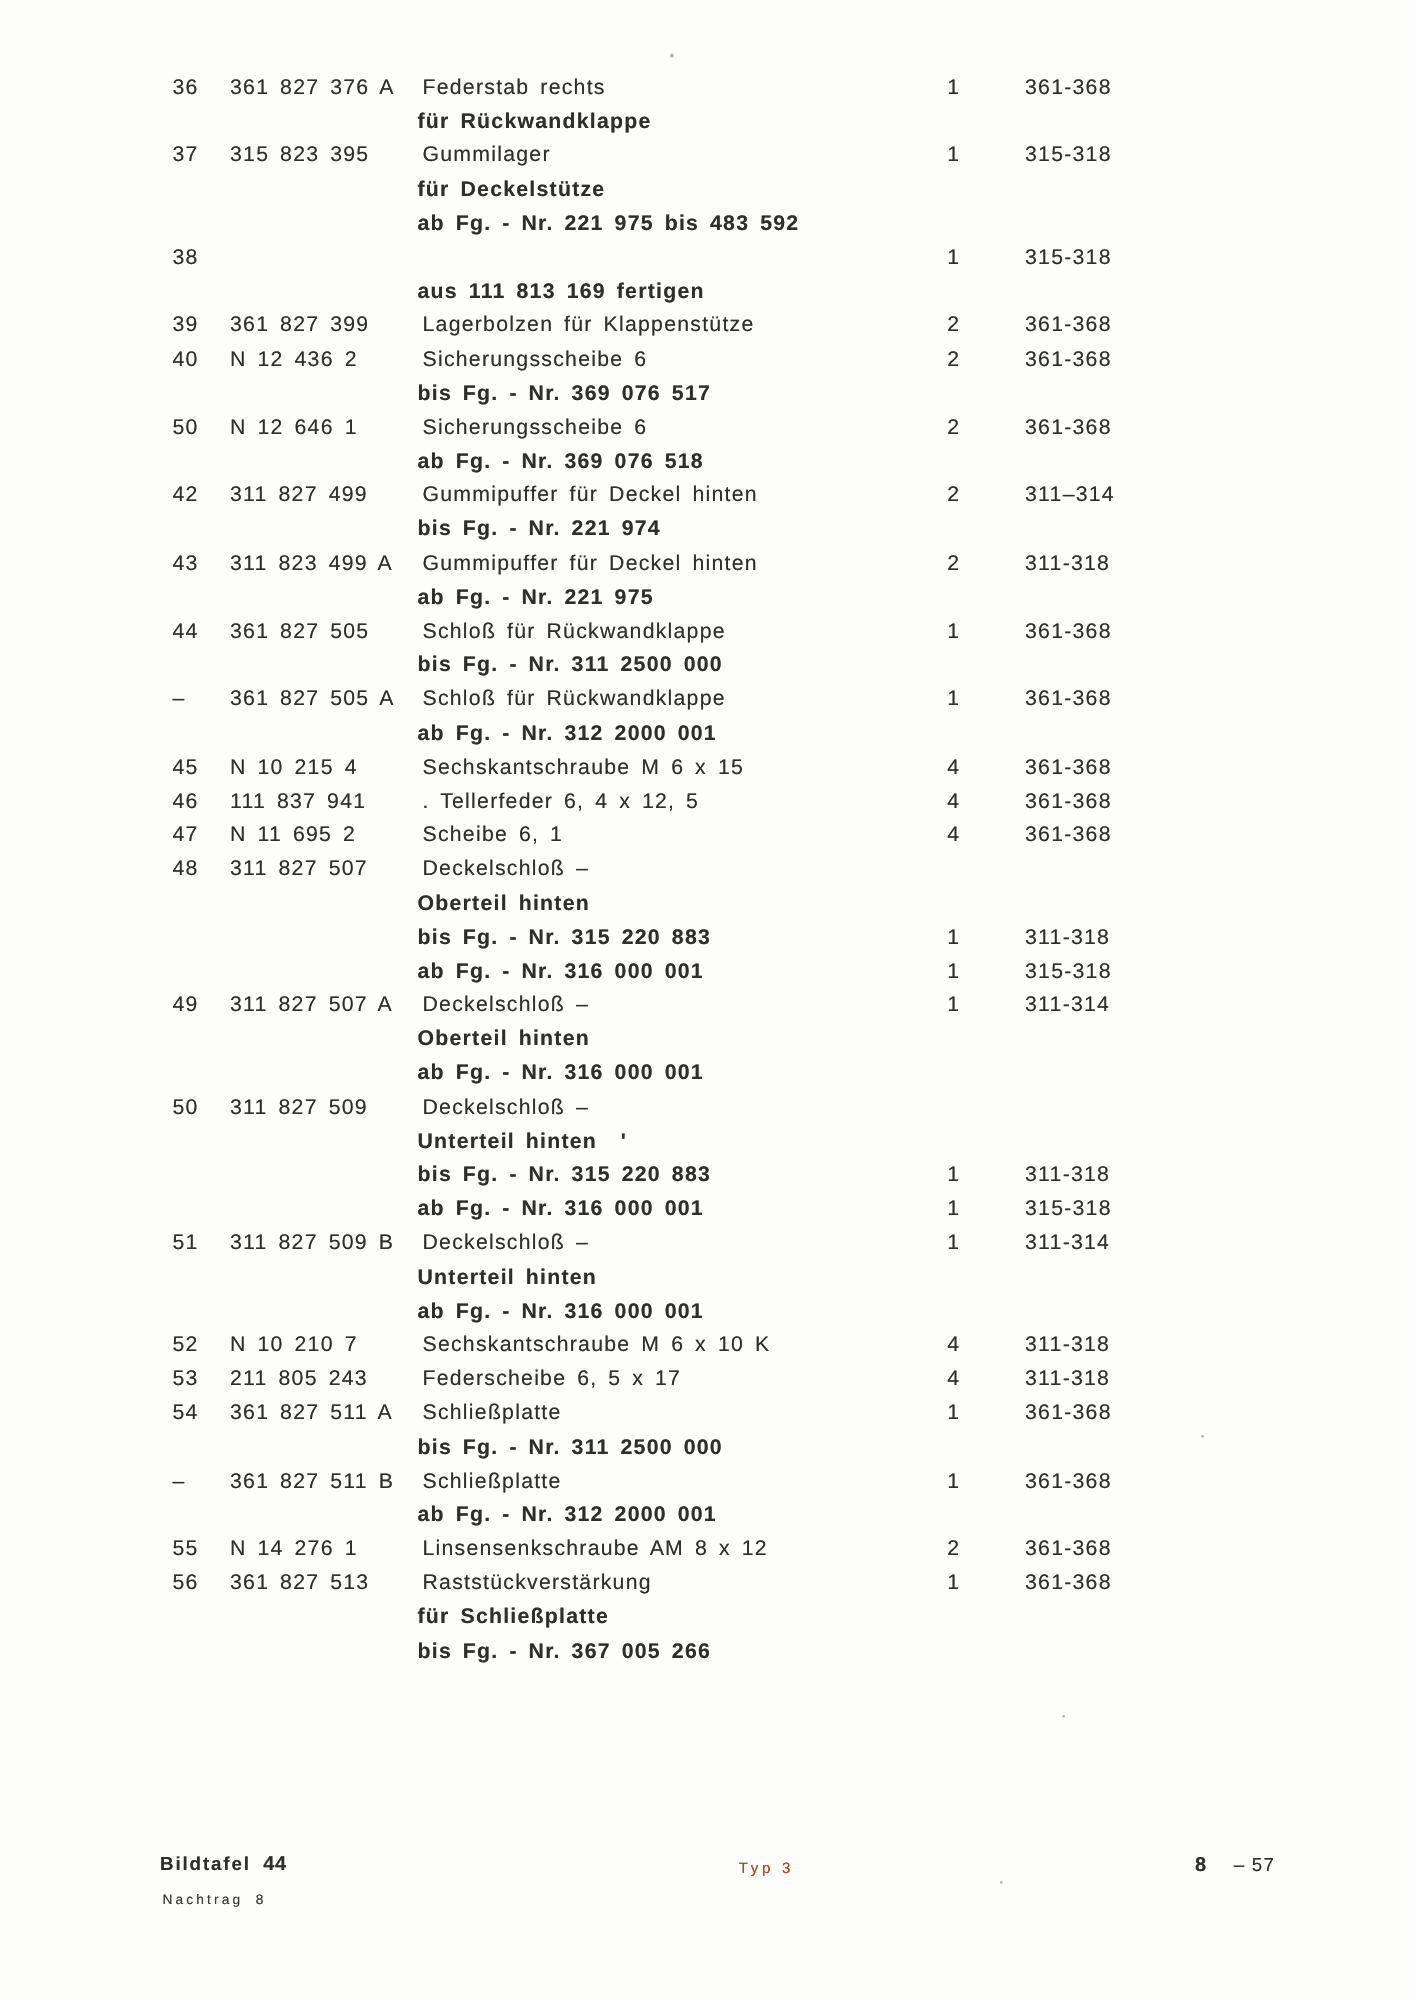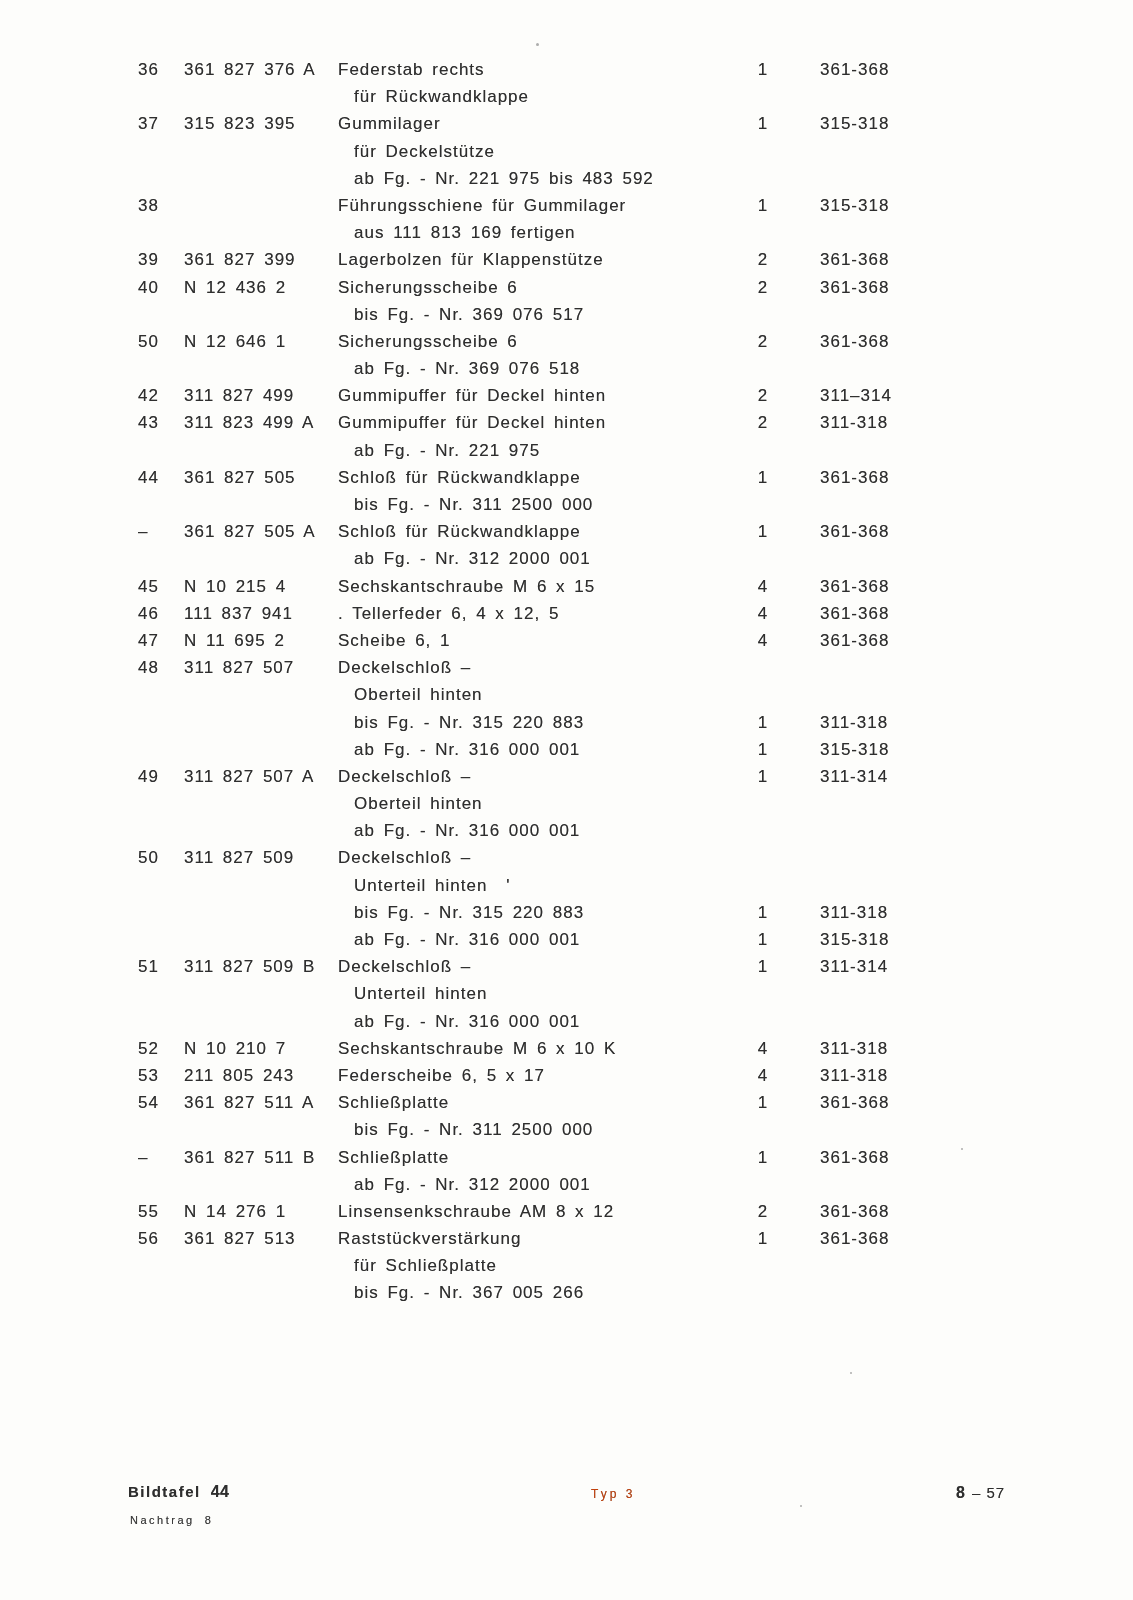--- a/index.html
+++ b/index.html
@@ -26,33 +26,33 @@
     height: 27.2px;
     line-height: 27.2px;
     font-size: 17px;
     letter-spacing: 1px;
     word-spacing: 3px;
   }
   .c { position: absolute; top: 0; white-space: nowrap; }
   .pos   { left: 138px; }
   .part  { left: 184px; }
   .desc  { left: 338px; }
-  .row.indent .desc { left: 354px; }
+  .row.indent .desc { left: 334px; font-weight: bold; }
   .qty   { left: 742px; width: 42px; text-align: center; }
   .model { left: 820px; }
   
   .f { position: absolute; line-height: 1.2; white-space: nowrap; }
   .f-plate { left: 128px; top: 1482px; font-size: 15px; letter-spacing: 1.5px; font-weight: bold; }
   .f-plate b { font-size: 16px; letter-spacing: 0.5px; margin-left: 10px; }
   .f-supp { left: 130px; top: 1514px; font-size: 11px; letter-spacing: 2.5px; color: #3a3a3a; }
   .f-supp span + span { margin-left: 10px; }
   .f-typ { left: 591px; top: 1487px; font-size: 12px; letter-spacing: 3px; color: #c2410c; }
   .f-page { left: 956px; top: 1483px; font-size: 15px; letter-spacing: 1px; }
   .f-page b { font-size: 16px; }
-  .f-page .rest { margin-left: 6px; text-align: right; }
+  .f-page .rest { margin-left: 21px; text-align: right; }
   
   .speck {
     position: absolute;
     background: #6b6b6b;
     border-radius: 50%;
     opacity: 0.55;
   }
 </style>
 </head>
 <body>
@@ -91,21 +91,20 @@
       <div class="row indent">
         <span class="c pos"></span>
         <span class="c part"></span>
         <span class="c desc">ab Fg. - Nr. 221 975 bis 483 592</span>
         <span class="c qty"></span>
         <span class="c model"></span>
       </div>
       <div class="row">
         <span class="c pos">38</span>
         <span class="c part"></span>
-        <span class="c desc">Führungsschiene für Gummilager</span>
         <span class="c qty">1</span>
         <span class="c model">315-318</span>
       </div>
       <div class="row indent">
         <span class="c pos"></span>
         <span class="c part"></span>
         <span class="c desc">aus 111 813 169 fertigen</span>
         <span class="c qty"></span>
         <span class="c model"></span>
       </div>
@@ -143,20 +142,27 @@
         <span class="c desc">ab Fg. - Nr. 369 076 518</span>
         <span class="c qty"></span>
         <span class="c model"></span>
       </div>
       <div class="row">
         <span class="c pos">42</span>
         <span class="c part">311 827 499</span>
         <span class="c desc">Gummipuffer für Deckel hinten</span>
         <span class="c qty">2</span>
         <span class="c model">311–314</span>
+      </div>
+      <div class="row indent">
+        <span class="c pos"></span>
+        <span class="c part"></span>
+        <span class="c desc">bis Fg. - Nr. 221 974</span>
+        <span class="c qty"></span>
+        <span class="c model"></span>
       </div>
       <div class="row">
         <span class="c pos">43</span>
         <span class="c part">311 823 499 A</span>
         <span class="c desc">Gummipuffer für Deckel hinten</span>
         <span class="c qty">2</span>
         <span class="c model">311-318</span>
       </div>
       <div class="row indent">
         <span class="c pos"></span>

